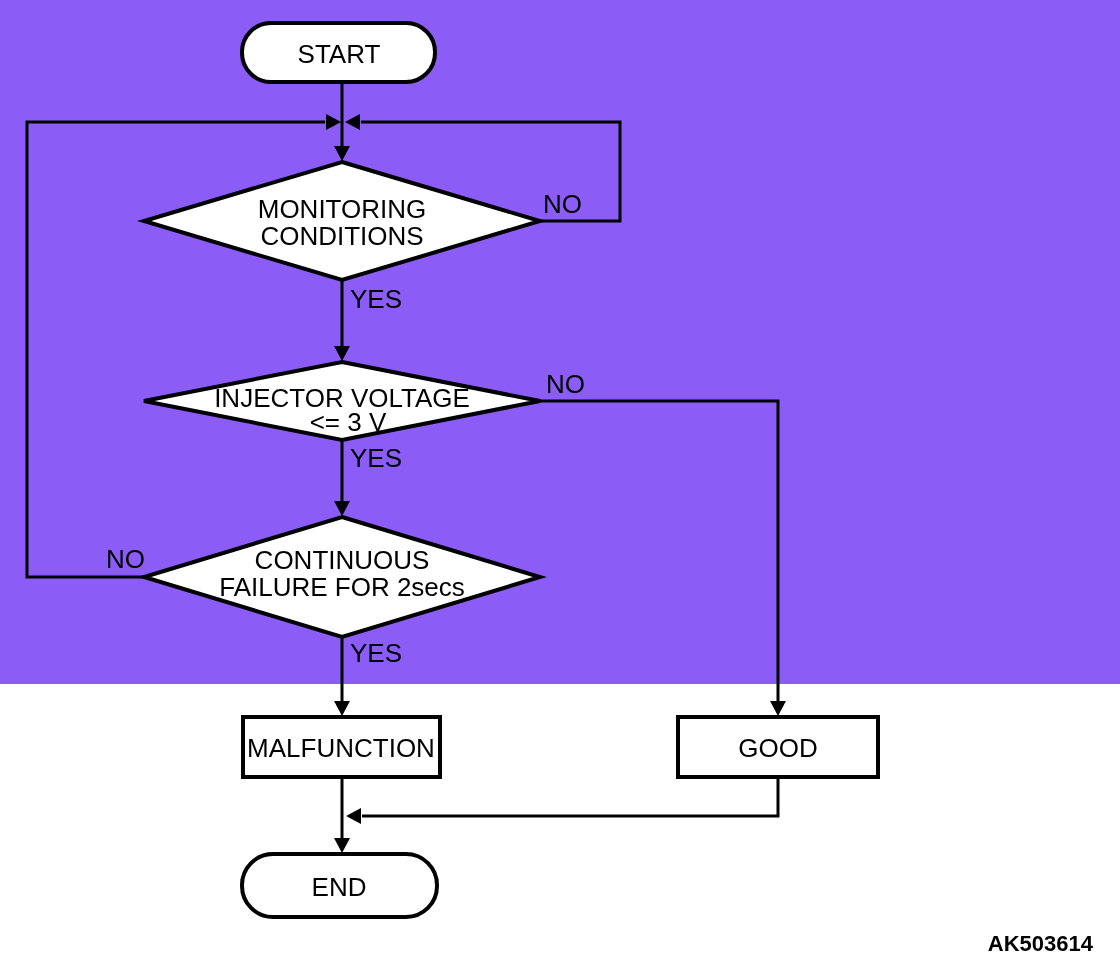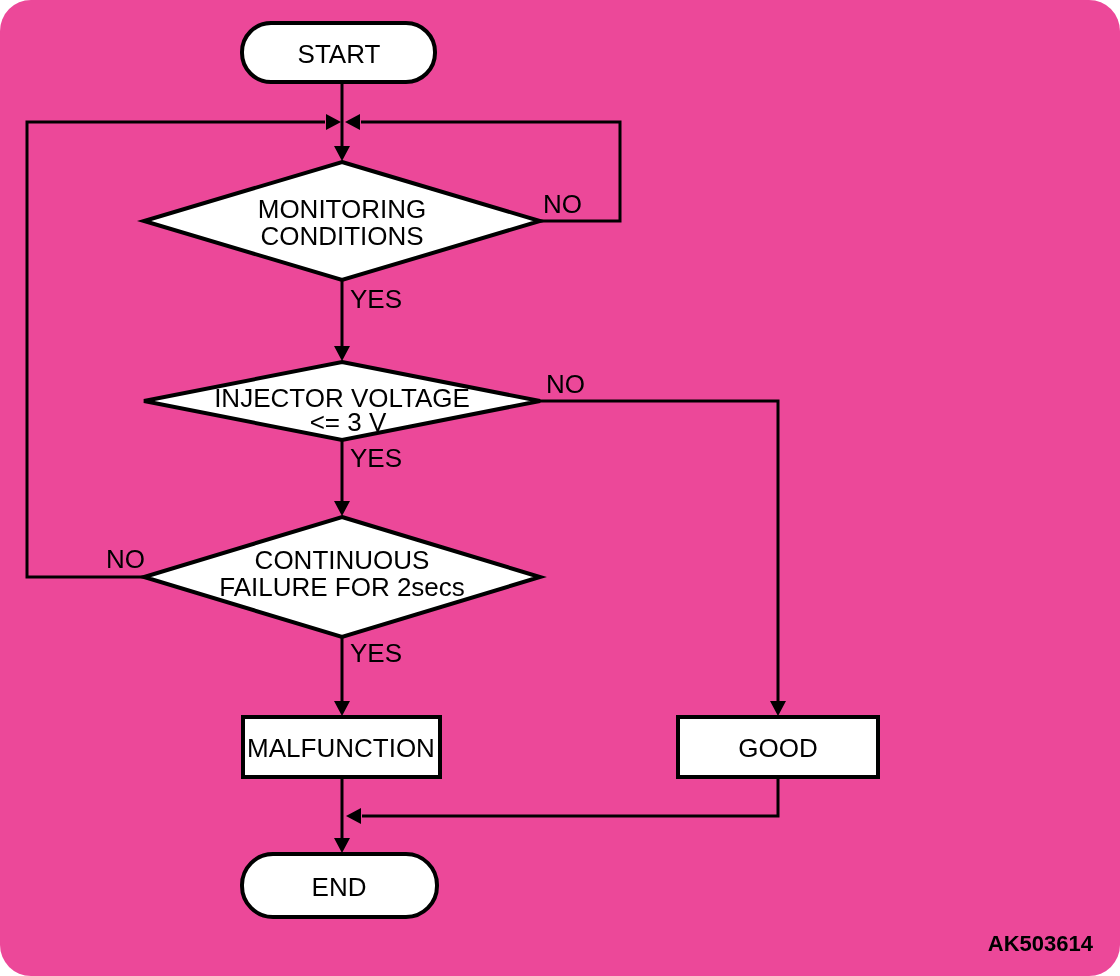--- a/index.html
+++ b/index.html
@@ -6,23 +6,22 @@
     margin: 0;
     padding: 0;
     background: #ffffff;
     width: 1120px;
     height: 976px;
     overflow: hidden;
   }
   .stage {
     position: relative;
     width: 1120px;
-    height: 976px;
-    background: #ec4899;
-    border-radius: 31px;
+    height: 684px;
+    background: #8b5cf6;
   }
   svg {
     display: block;
     font-family: "Liberation Sans", sans-serif;
   }
   .shape {
     fill: #ffffff;
     stroke: #000000;
     stroke-width: 4;
   }

